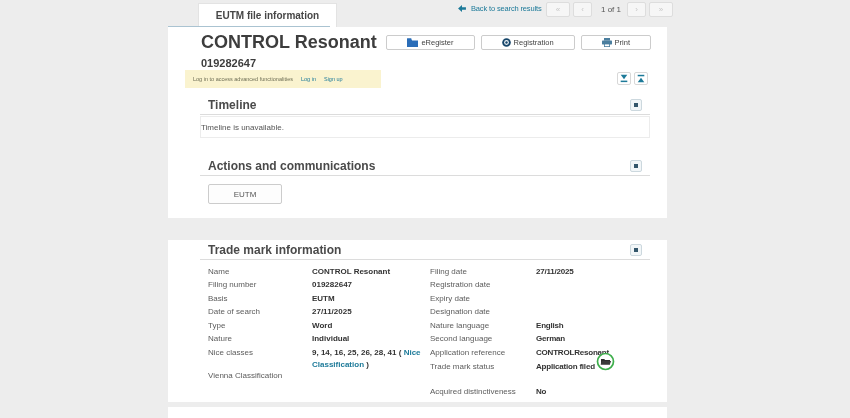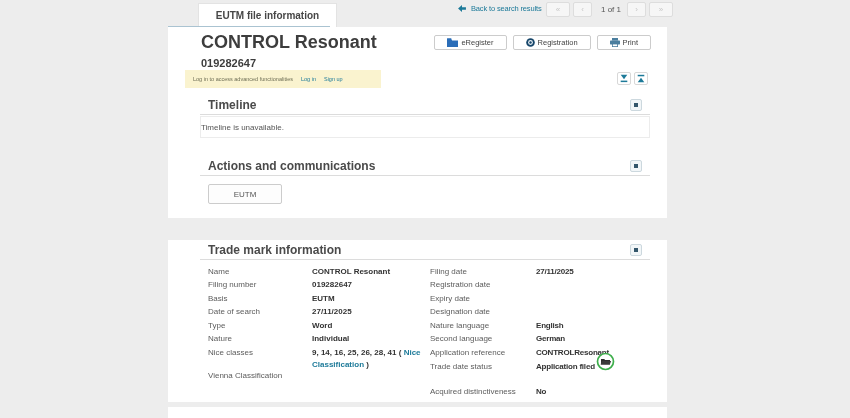--- a/index.html
+++ b/index.html
@@ -14,21 +14,21 @@
 .pbtn{height:15px;border:1px solid #ddd;background:#f6f6f6;border-radius:2px;color:#c8c8c8;font-size:8px;display:flex;align-items:center;justify-content:center;margin-right:3px;}
 .pbtn.w{width:24px}.pbtn.n{width:19px}
 .plabel{font-size:8px;color:#555;margin:0 6px;}
 .card{position:absolute;background:#fff;left:168px;width:499px;}
 #cardA{top:27px;height:191px;}
 #cardB{top:240px;height:162px;}
 #cardC{top:407px;height:11px;}
 h1{position:absolute;left:33px;top:5px;font-size:18px;color:#3d3d3d;}
 .num{position:absolute;left:33px;top:30px;font-size:11px;font-weight:bold;color:#3d3d3d;}
 .actions{position:absolute;right:16px;top:8px;display:flex;gap:6px;}
-.abtn{height:15px;padding:0 12px;border:1px solid #ccc;border-radius:2px;background:#fff;font-size:7.5px;color:#444;display:flex;align-items:center;gap:3px;}
+.abtn{height:15px;padding:0 20px;border:1px solid #ccc;border-radius:2px;background:#fff;font-size:7.5px;color:#444;display:flex;align-items:center;gap:3px;}
 .loginbar{position:absolute;left:17px;top:43px;width:196px;height:18px;background:#faf3cf;display:flex;align-items:center;font-size:5.5px;color:#6e6e55;padding-left:8px;gap:8px;}
 .loginbar a{color:#1d7a99;}
 .collapsers{position:absolute;right:19px;top:45px;display:flex;gap:3px;}
 .cbtn{width:14px;height:13px;border:1px solid #d8d8d8;border-radius:2px;background:#fff;display:flex;align-items:center;justify-content:center;}
 .section{position:absolute;left:32px;width:450px;}
 .sec-head{position:relative;border-bottom:1px solid #dcdcdc;padding:1px 0 2px 8px;}
 .sec-head h2{font-size:12px;line-height:13px;color:#4a4a4a;}
 .expander{position:absolute;right:8px;top:1px;width:12px;height:12px;border:1px solid #ccd8de;border-radius:2px;background:#f2f6f8;display:flex;align-items:center;justify-content:center;}
 .expander i{width:4px;height:4px;background:#33566b;display:block;}
 #sec-timeline{top:71px;}
@@ -210,21 +210,21 @@
           </div>
         <div class="trow">
             <span class="lbl">Second language</span>
             <span class="val">German</span>
           </div>
         <div class="trow">
             <span class="lbl">Application reference</span>
             <span class="val">CONTROLResonant</span>
           </div>
         <div class="trow statusrow">
-            <span class="lbl">Trade date status</span>
+            <span class="lbl">Trade mark status</span>
             <span class="val">Application filed</span>
             <span class="statusicon">
               <svg width="19" height="19" viewBox="0 0 19 19">
                 <circle cx="9.5" cy="9.5" r="8" fill="#fff" stroke="#3dae4b" stroke-width="1.7"></circle>
                 <path d="M5 7h3.2l.9 1.1H14v4.4H5z" fill="#2d2d2d"></path>
                 <path d="M4.6 12.5l1.3-3.4h9.2l-1.3 3.4z" fill="#3a3a3a"></path>
               </svg>
             </span>
           </div>
         <div class="trow spacer">

